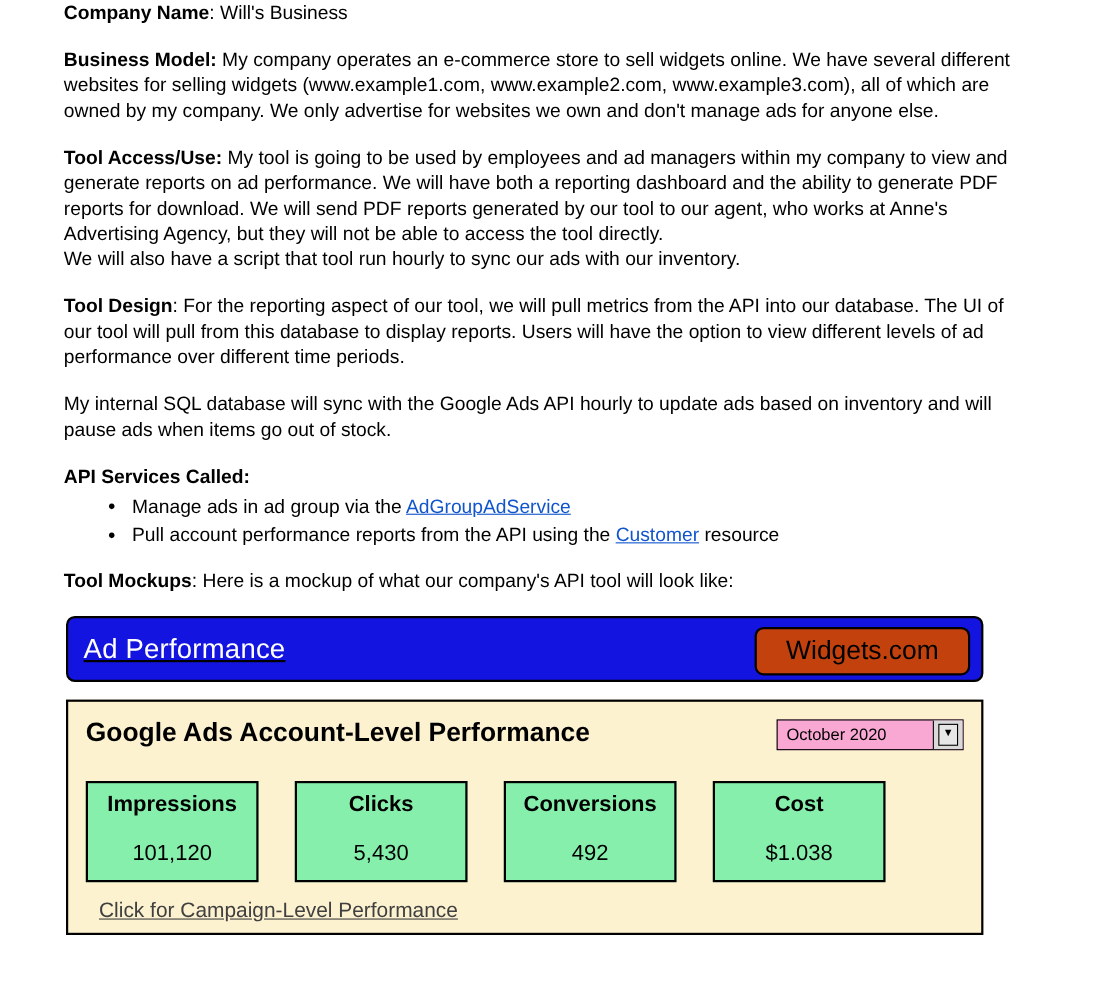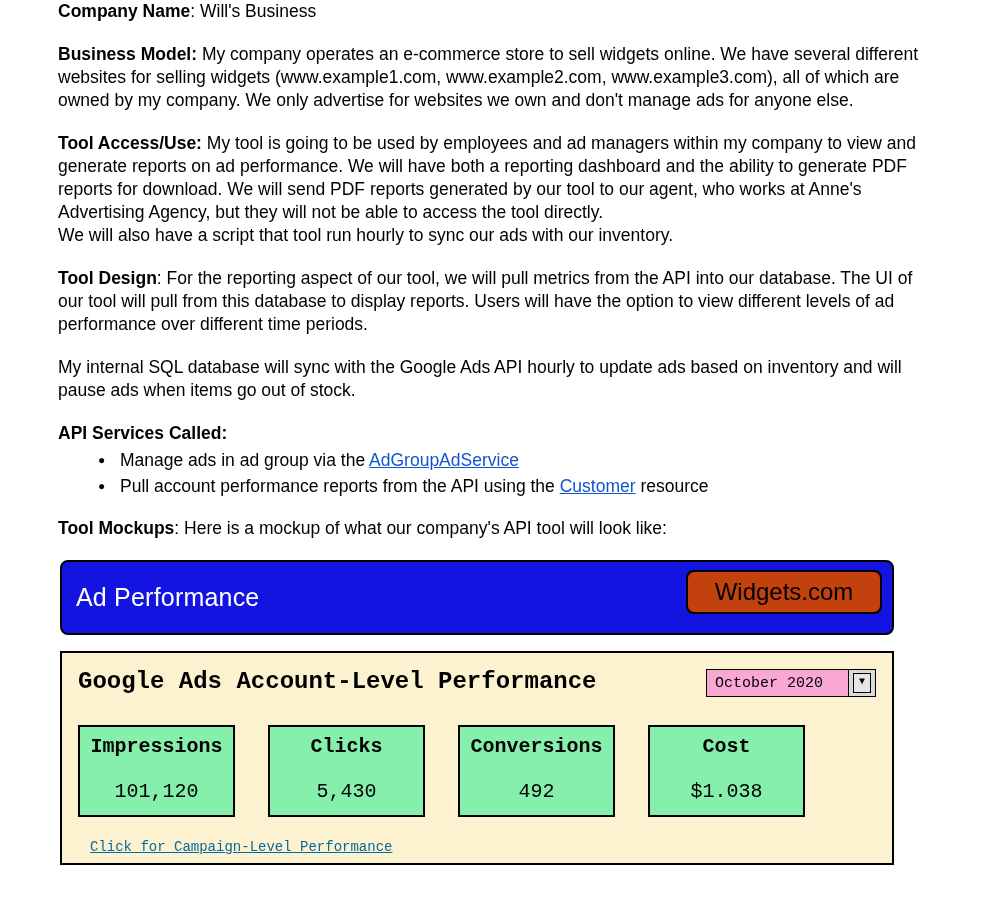--- a/index.html
+++ b/index.html
@@ -56,30 +56,31 @@
     color: #1155cc;
     text-decoration: underline;
   }
 
   
   .mockup {
     margin-top: 8px;
   }
   .header-bar {
     position: relative;
-    height: 75px;
+    height: 60px;
     background: #1414e0;
     border: 2px solid #000000;
     border-radius: 8px;
     display: flex;
     align-items: center;
     padding: 0 10px 0 14px;
     box-sizing: border-box;
     width: 834px;
     margin-left: 2px;
+    text-decoration: underline;
   }
   .header-title {
     color: #ffffff;
     font-size: 25px;
     letter-spacing: 0.2px;
   }
   .site-chip {
     position: absolute;
     right: 10px;
     top: 8px;
@@ -98,21 +99,20 @@
   .panel {
     margin-top: 16px;
     margin-left: 2px;
     width: 834px;
     box-sizing: border-box;
     background: #fdf2cf;
     border: 2px solid #000000;
     padding: 14px 16px 0 16px;
     height: 214px;
     position: relative;
-    font-family: Liberation Mono, monospace;
   }
   .panel-title {
     font-size: 24px;
     font-weight: bold;
     line-height: 30px;
   }
   .period-select {
     position: absolute;
     right: 16px;
     top: 16px;
@@ -171,22 +171,22 @@
     font-weight: bold;
   }
   .metric-value {
     font-size: 20px;
     margin-top: 22px;
   }
   .panel-link {
     position: absolute;
     left: 28px;
     bottom: 8px;
-    font-size: 14px;
-    color: #0369a1;
+    font-size: 19px;
+    color: #404040;
     text-decoration: underline;
   }
 </style>
 </head>
 <body>
 
 <div class="page">
 
   <p class="para">
     <span class="lbl">Company Name</span><span>: Will's Business</span>

